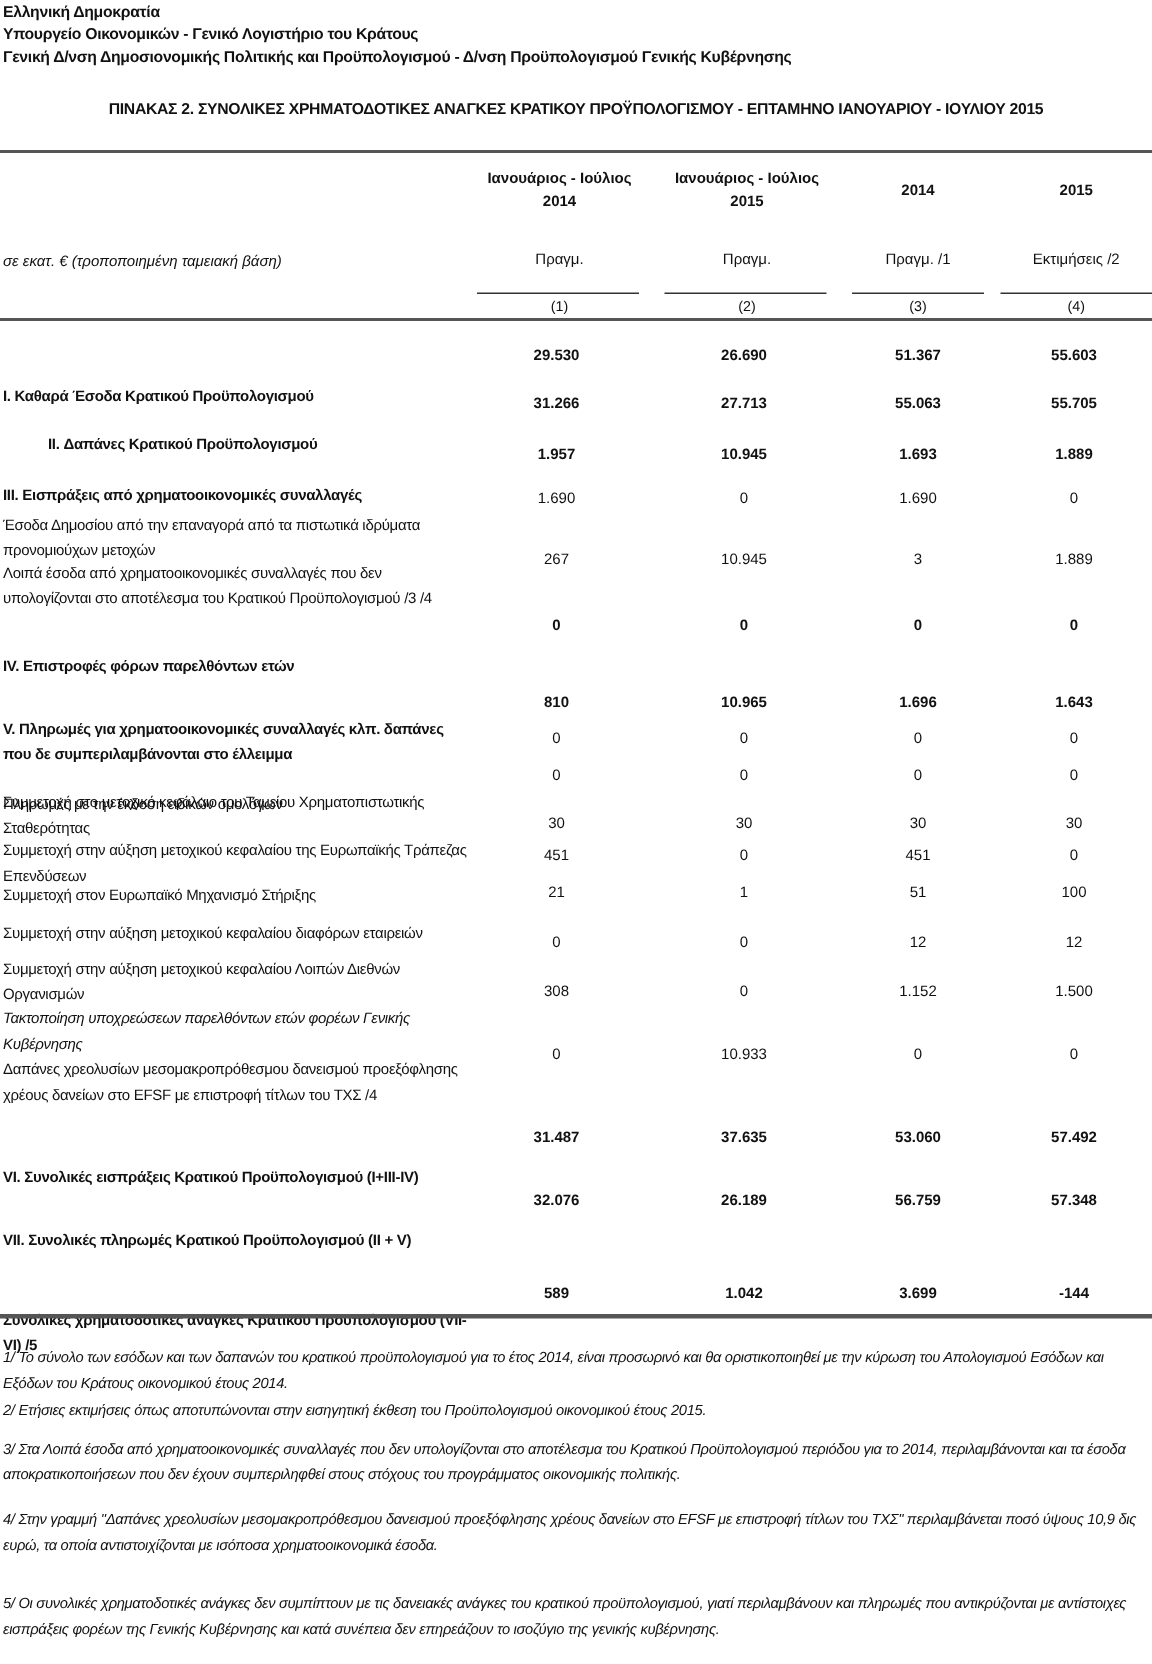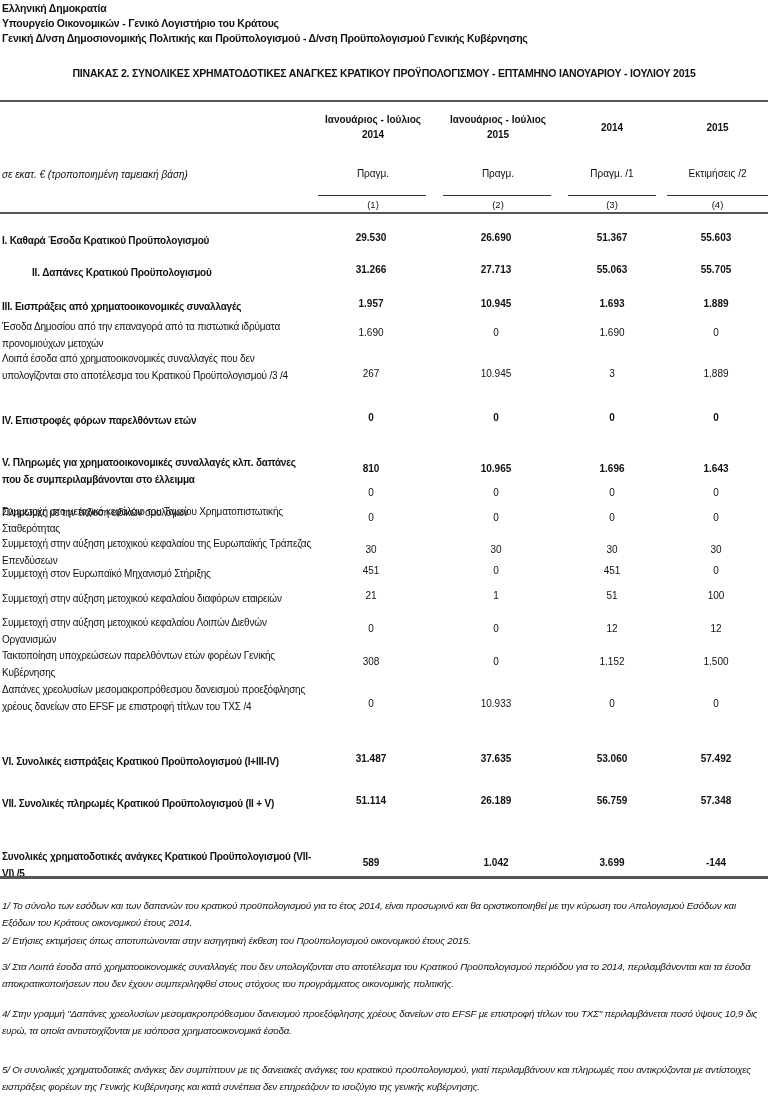--- a/index.html
+++ b/index.html
@@ -13,21 +13,21 @@
   .rule.top { top: 100px; height: 2px; }
   .rule.mid { top: 212px; height: 2px; }
   .rule.bot { top: 876px; height: 3px; }
   .colhead { position: absolute; text-align: center; font-size: 10px; }
   .colhead .t { font-weight: bold; line-height: 15px; }
   .colhead .s { position: absolute; top: 56px; left: 0; width: 100%; font-size: 10px; }
   .colhead .u { position: absolute; top: 83px; height: 1px; background: #333; }
   .colhead .n { position: absolute; top: 87px; left: 0; width: 100%; font-size: 9.5px; }
   .unit { position: absolute; left: 2px; top: 169px; font-size: 10px; font-style: italic; }
   .row { position: absolute; left: 0; width: 768px; }
-  .row .lbl { position: absolute; left: 2px; width: 310px; font-size: 10px; line-height: 17px; letter-spacing: -0.2px; }
+  .row .lbl { position: absolute; left: 2px; width: 310px; font-size: 10px; line-height: 17px; letter-spacing: -0.2px; margin-top: 24px; }
   .row .v { position: absolute; width: 120px; text-align: center; font-size: 10px; }
   .row.bold .lbl, .row.bold .v { font-weight: bold; }
   .c1 { left: 311px; } .c2 { left: 436px; } .c3 { left: 552px; } .c4 { left: 656px; }
   .note { position: absolute; left: 2px; width: 760px; font-size: 9.8px; font-style: italic; line-height: 17px; letter-spacing: -0.2px; }
 </style>
 </head>
 <body>
 
 <div class="hdr" id="h1">Ελληνική Δημοκρατία</div>
 <div class="hdr" id="h2">Υπουργείο Οικονομικών - Γενικό Λογιστήριο του Κράτους</div>
@@ -156,21 +156,21 @@
       <div class="v c4" style="top: 0px;">100</div>
     </div>
     <div class="row" style="top: 614px;">
       <div class="lbl" style="top: 0px;">Συμμετοχή στην αύξηση μετοχικού κεφαλαίου Λοιπών Διεθνών Οργανισμών</div>
       <div class="v c1" style="top: 9px;">0</div>
       <div class="v c2" style="top: 9px;">0</div>
       <div class="v c3" style="top: 9px;">12</div>
       <div class="v c4" style="top: 9px;">12</div>
     </div>
     <div class="row" style="top: 647px;">
-      <div class="lbl" style="top: 0px;">Τακτοποίηση υποχρεώσεων παρελθόντων ετών φορέων Γενικής Κυβέρνησης</div>
+      <div class="lbl" style="top: 0px; font-style: italic;">Τακτοποίηση υποχρεώσεων παρελθόντων ετών φορέων Γενικής Κυβέρνησης</div>
       <div class="v c1" style="top: 9px;">308</div>
       <div class="v c2" style="top: 9px;">0</div>
       <div class="v c3" style="top: 9px;">1.152</div>
       <div class="v c4" style="top: 9px;">1.500</div>
     </div>
     <div class="row" style="top: 681px;">
       <div class="lbl" style="top: 0px;">Δαπάνες χρεολυσίων μεσομακροπρόθεσμου δανεισμού προεξόφλησης χρέους δανείων στο EFSF με επιστροφή τίτλων του ΤΧΣ /4</div>
       <div class="v c1" style="top: 17px;">0</div>
       <div class="v c2" style="top: 17px;">10.933</div>
       <div class="v c3" style="top: 17px;">0</div>
@@ -178,21 +178,21 @@
     </div>
     <div class="row bold" style="top: 753px;">
       <div class="lbl" style="top: 0px;">VI.   Συνολικές εισπράξεις Κρατικού Προϋπολογισμού (I+III-IV)</div>
       <div class="v c1" style="top: 0px;">31.487</div>
       <div class="v c2" style="top: 0px;">37.635</div>
       <div class="v c3" style="top: 0px;">53.060</div>
       <div class="v c4" style="top: 0px;">57.492</div>
     </div>
     <div class="row bold" style="top: 795px;">
       <div class="lbl" style="top: 0px;">VII. Συνολικές πληρωμές Κρατικού Προϋπολογισμού (II + V)</div>
-      <div class="v c1" style="top: 0px;">51.114</div>
+      <div class="v c1" style="top: 0px;">32.076</div>
       <div class="v c2" style="top: 0px;">26.189</div>
       <div class="v c3" style="top: 0px;">56.759</div>
       <div class="v c4" style="top: 0px;">57.348</div>
     </div>
     <div class="row bold" style="top: 848px;">
       <div class="lbl" style="top: 0px;">Συνολικές χρηματοδοτικές ανάγκες Κρατικού Προϋπολογισμού (VII-VI)  /5</div>
       <div class="v c1" style="top: 9px;">589</div>
       <div class="v c2" style="top: 9px;">1.042</div>
       <div class="v c3" style="top: 9px;">3.699</div>
       <div class="v c4" style="top: 9px;">-144</div>

